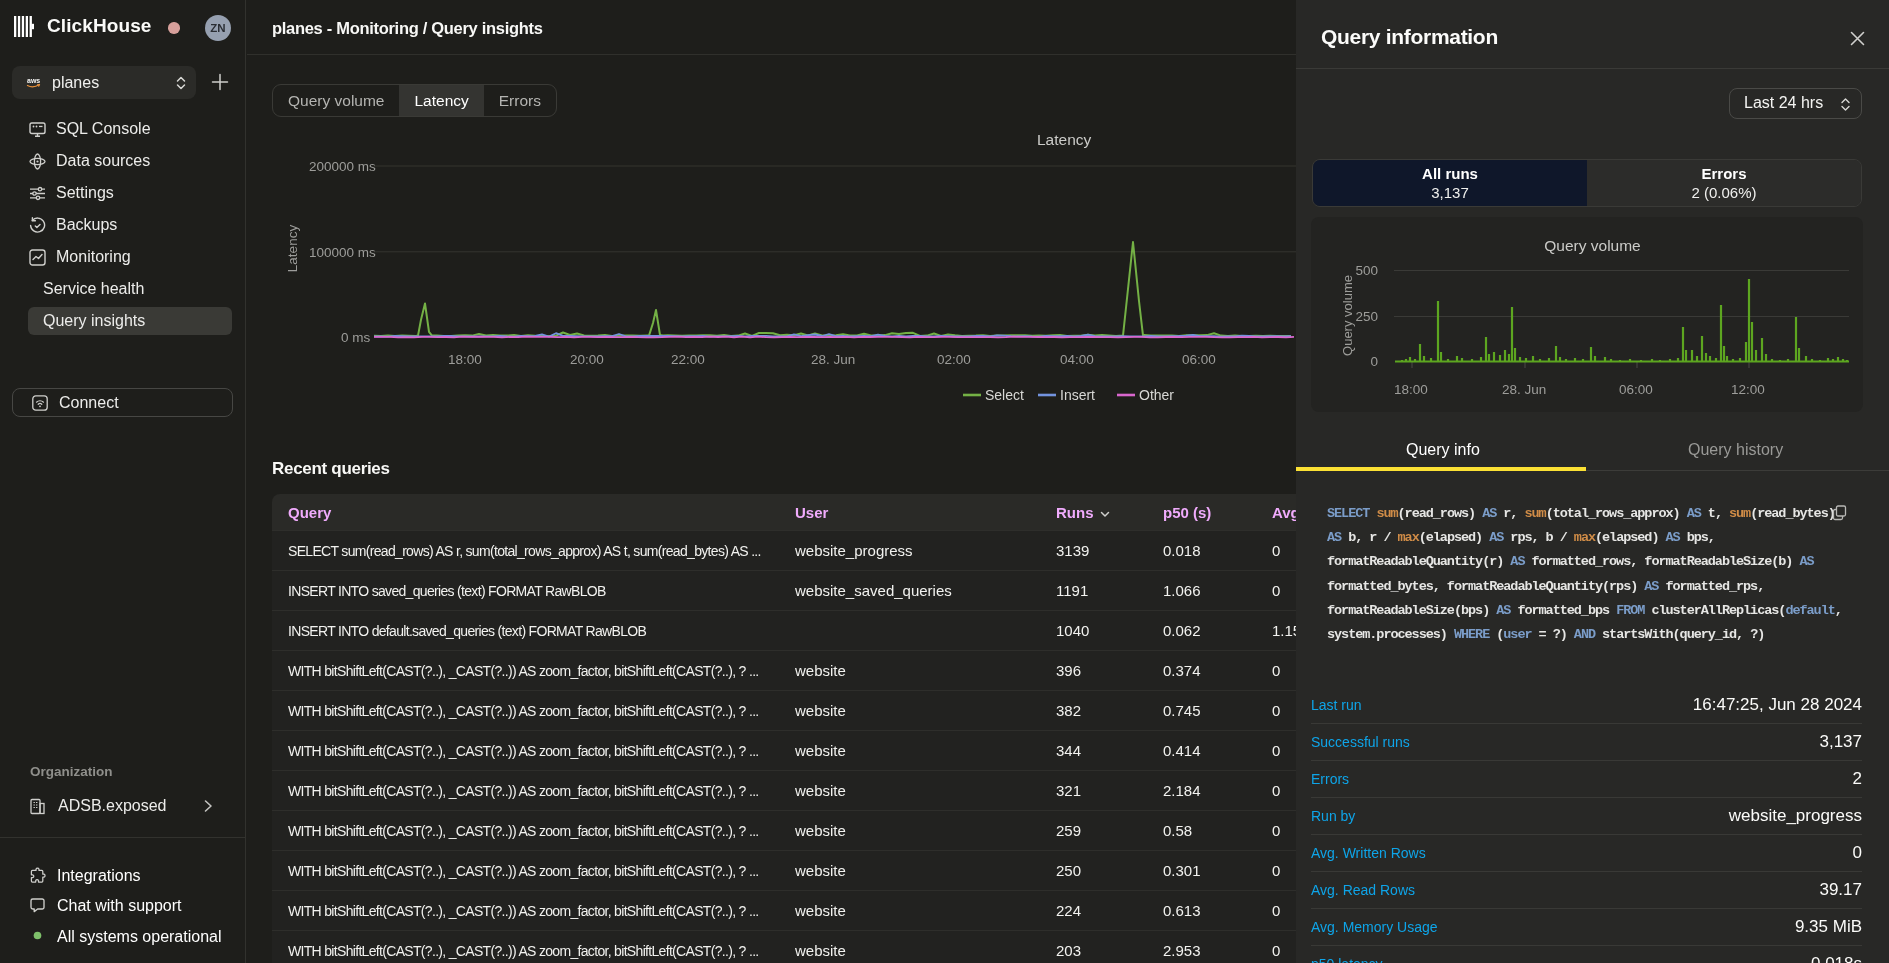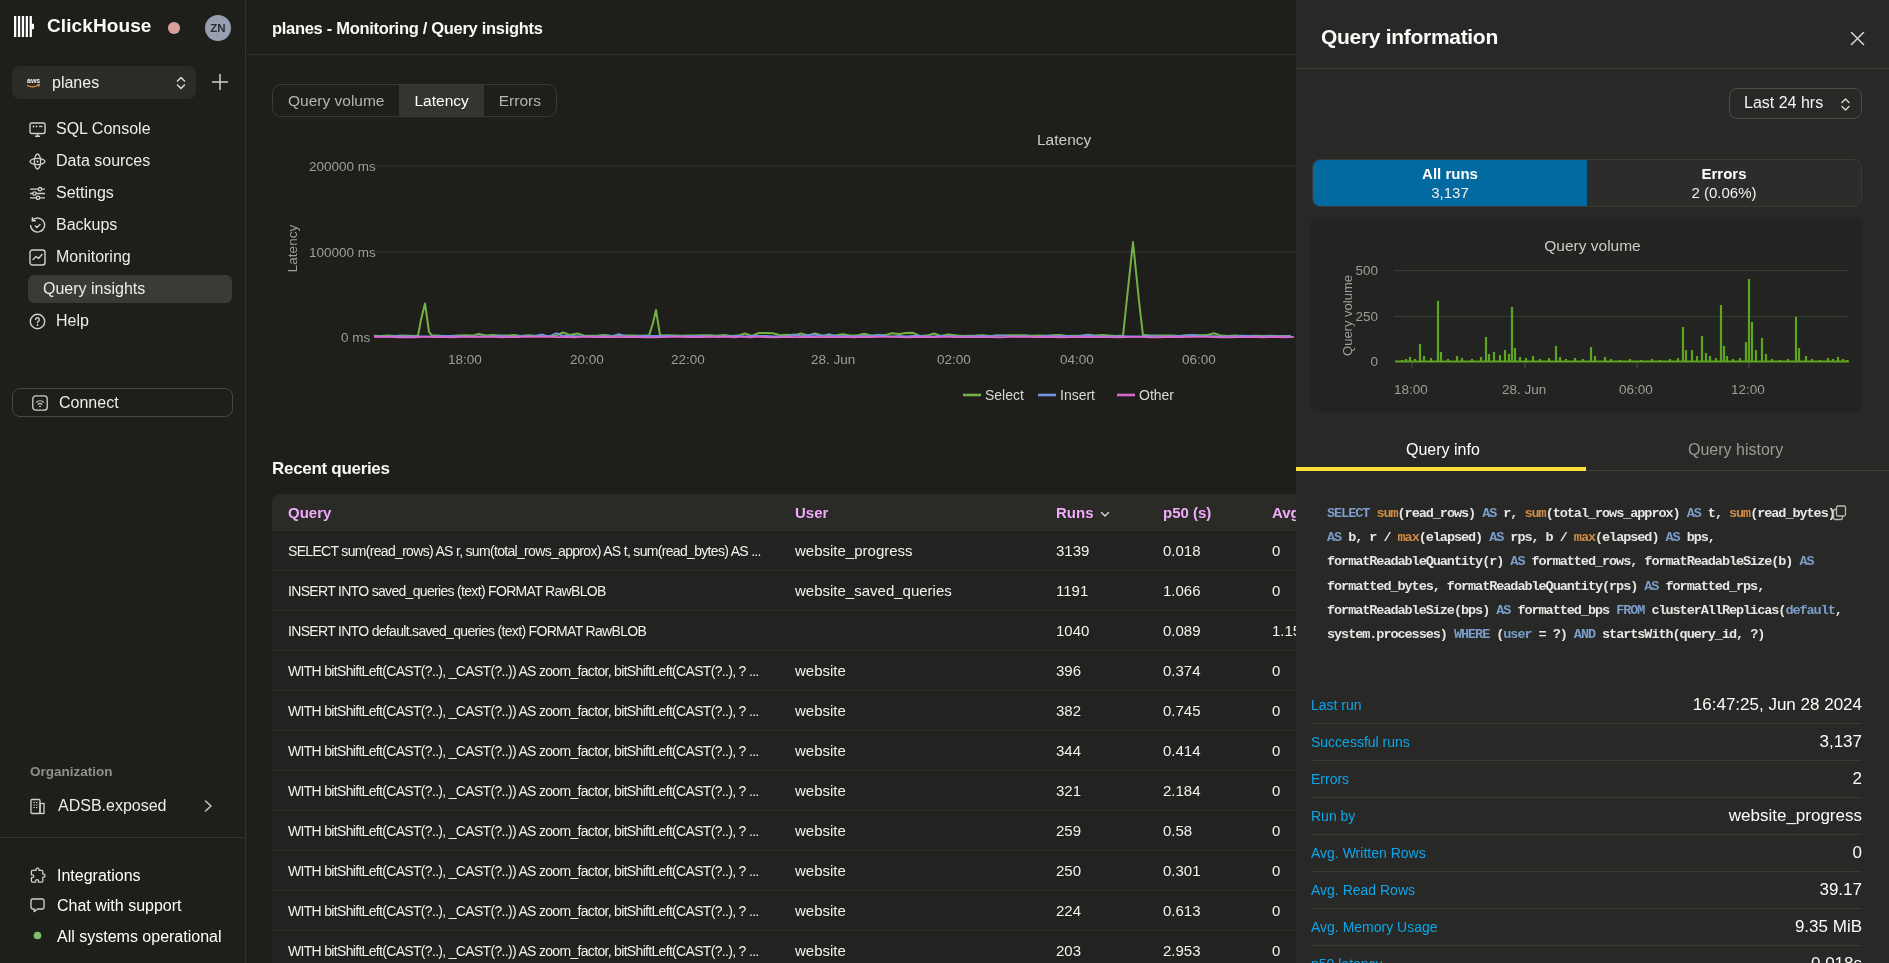--- a/index.html
+++ b/index.html
@@ -53,21 +53,21 @@
   .c-p50 { position:absolute; left:891px; }
   .c-avg { position:absolute; left:1000px; }
 
   
   #panel { position:absolute; left:1296px; top:0; width:593px; height:963px; background:#282826; }
   .p-title { position:absolute; left:25px; top:25px; color:#fcfcfa; font-size:21px; font-weight:bold; letter-spacing:-0.3px; }
   .p-divider { position:absolute; left:0; top:68px; width:593px; border-top:1px solid #3a3a37; }
   .timesel { position:absolute; left:433px; top:88px; width:133px; height:31px; border:1px solid #4a4a47; border-radius:8px; color:#f4f4f2; font-size:16px; }
   .seg { position:absolute; left:16px; top:159px; width:550px; height:48px; border-radius:8px; overflow:hidden; display:flex; border:1px solid #3a3a37; }
   .seg .s { flex:1; display:flex; flex-direction:column; align-items:center; justify-content:center; background:#2c2c2a; }
-  .seg .s.active { background:#0369a1; }
+  .seg .s.active { background:#0f172a; }
   .seg .t1 { color:#ffffff; font-size:15px; font-weight:bold; line-height:19px; }
   .seg .t2 { color:#f0f0ee; font-size:15px; line-height:19px; }
   .qv-card { position:absolute; left:15px; top:217px; width:552px; height:195px; background:#232321; border-radius:8px; }
   .p-tab { position:absolute; top:441px; font-size:16px; }
   .p-tab-line { position:absolute; top:467px; height:4px; }
   .code { position:absolute; left:31px; top:502px; width:545px; font-family:"Liberation Mono", monospace; font-size:13.5px; font-weight:bold; line-height:24.2px; color:#e6e6e4; letter-spacing:-1.05px; white-space:pre; }
   .code .k { color:#7b9dc9; }
   .code .f { color:#d08c47; }
   .copy-ic { position:absolute; left:536px; top:505px; width:15px; height:16px; }
   .kv { position:absolute; left:15px; width:551px; height:37px; border-bottom:1px solid #393936; }
@@ -146,31 +146,26 @@
         <span class="lbl">Backups</span>
       </div>
       <div class="nav-item">
         <svg class="ic" viewBox="0 0 17 17">
             <rect x="1" y="1" width="15" height="15" rx="2.5" stroke="#cfcfcc" stroke-width="1.4" fill="none"></rect>
             <path d="M4 10.5 L7 7.5 L9.5 9.5 L13 5.5" stroke="#cfcfcc" stroke-width="1.4" fill="none" stroke-linecap="round" stroke-linejoin="round"></path>
           </svg>
         <span class="lbl">Monitoring</span>
       </div>
       <div class="nav-item">
+          <span class="lbl2">Service health</span>
+        </div>
+      <div class="nav-item">
           <div class="nav-pill"></div>
           <span style="position:absolute; left:43px; top:50%; transform:translateY(-50%); z-index:1;">Query insights</span>
         </div>
-      <div class="nav-item">
-        <svg class="ic" viewBox="0 0 17 17">
-            <circle cx="8.5" cy="8.5" r="7.2" stroke="#cfcfcc" stroke-width="1.4" fill="none"></circle>
-            <path d="M6.6 6.6 a1.9 1.9 0 1 1 2.8 1.7 c-0.6 0.35 -0.9 0.7 -0.9 1.3" stroke="#cfcfcc" stroke-width="1.4" fill="none" stroke-linecap="round"></path>
-            <circle cx="8.5" cy="12" r="0.9" fill="#cfcfcc"></circle>
-          </svg>
-        <span class="lbl">Help</span>
-      </div>
     </nav>
 
     <div class="connect">
       <svg class="ic" viewBox="0 0 16 16">
           <rect x="0.8" y="0.8" width="14.4" height="14.4" rx="3" stroke="#cfcfcc" stroke-width="1.3" fill="none"></rect>
           <path d="M4.5 7.2 a5 5 0 0 1 7 0 M6.2 9.3 a2.6 2.6 0 0 1 3.6 0" stroke="#cfcfcc" stroke-width="1.2" fill="none" stroke-linecap="round"></path>
           <circle cx="8" cy="11.3" r="0.9" fill="#cfcfcc"></circle>
         </svg>
       <span class="lbl">Connect</span>
     </div>
@@ -271,21 +266,21 @@
           <span class="c-query">INSERT INTO saved_queries (text) FORMAT RawBLOB</span>
           <span class="c-user">website_saved_queries</span>
           <span class="c-runs">1191</span>
           <span class="c-p50">1.066</span>
           <span class="c-avg">0</span>
         </div>
       <div class="trow">
           <span class="c-query">INSERT INTO default.saved_queries (text) FORMAT RawBLOB</span>
           <span class="c-user"></span>
           <span class="c-runs">1040</span>
-          <span class="c-p50">0.089</span>
+          <span class="c-p50">0.062</span>
           <span class="c-avg">1.15</span>
         </div>
       <div class="trow">
           <span class="c-query">WITH bitShiftLeft(CAST(?..), _CAST(?..)) AS zoom_factor, bitShiftLeft(CAST(?..), ? ...</span>
           <span class="c-user">website</span>
           <span class="c-runs">396</span>
           <span class="c-p50">0.374</span>
           <span class="c-avg">0</span>
         </div>
       <div class="trow">

